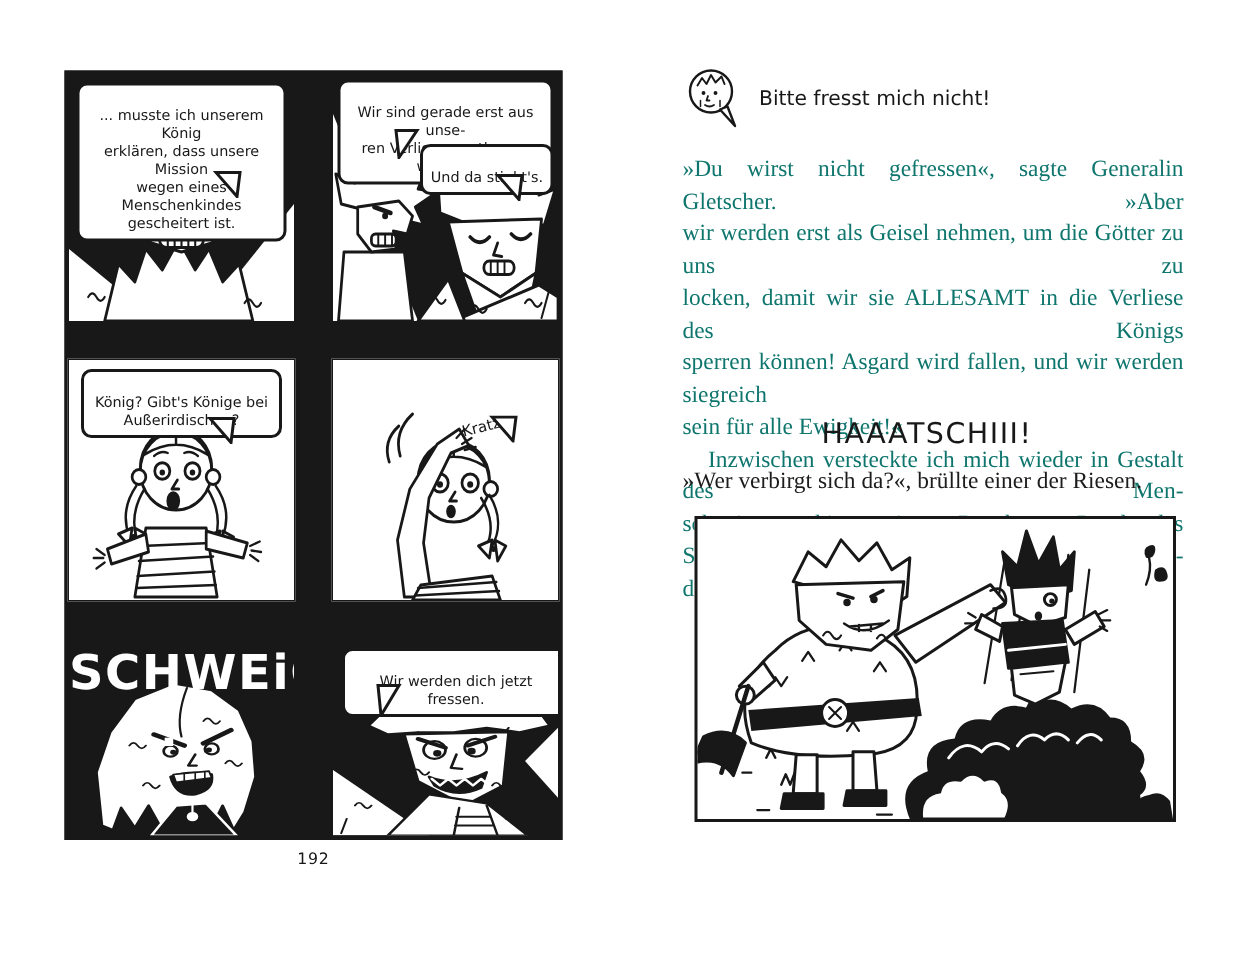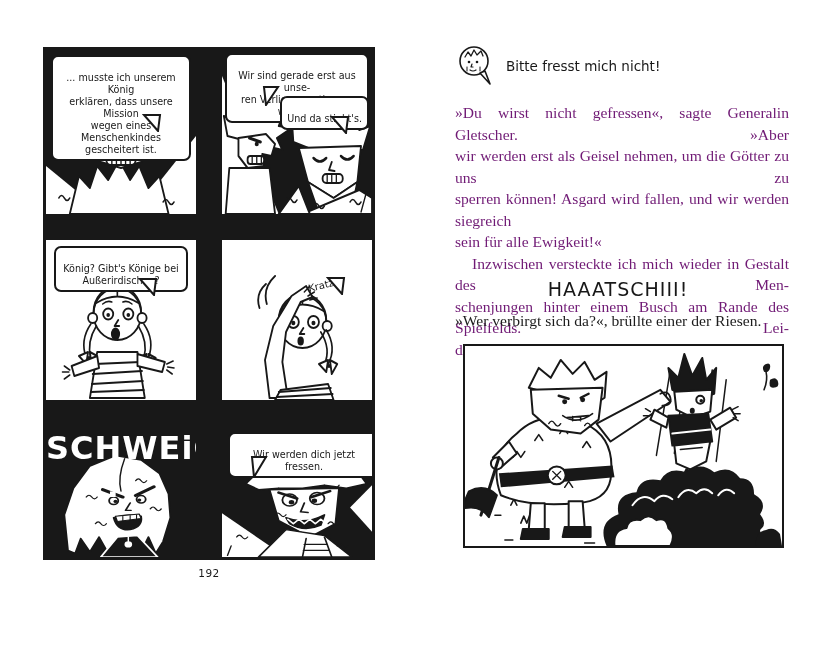--- a/index.html
+++ b/index.html
@@ -20,21 +20,21 @@
          font-size:32px;font-weight:700;letter-spacing:1px;}
   .sfx{position:absolute;z-index:3;font-size:10px;transform:rotate(-14deg);color:#181818;}
   .pagenum{position:absolute;top:567px;font-size:10.5px;letter-spacing:.5px;text-align:center;}
   .pn-left{left:43px;width:332px;}
   .pn-right{left:448px;width:340px;}
 
   
   .rp-header{position:absolute;left:456px;top:44px;display:flex;align-items:center;gap:10px;height:44px;z-index:2;}
   .rp-header .txt{font-size:13.5px;text-align:center;}
   .bodytext{position:absolute;left:455px;top:102px;width:334px;font-family:"Liberation Serif",serif;
-            font-size:15.6px;line-height:21.5px;color:#701a75;}
+            font-size:15.6px;line-height:21.5px;color:#0f766e;}
   .bline{text-align:justify;text-align-last:justify;}
   .bline.last{text-align-last:left;}
   .bline.ind{text-indent:17px;}
   .para2{margin-top:0;}
   .sneeze{position:absolute;left:448px;top:278px;width:340px;text-align:center;font-size:19px;letter-spacing:1px;}
   .afterline{position:absolute;left:455px;top:312px;width:334px;font-family:"Liberation Serif",serif;
              font-size:15.6px;color:#1c1c1c;}
   .illu{position:absolute;left:463px;top:344px;width:321px;height:204px;border:2px solid #181818;
         box-sizing:border-box;background:#fff;}
   .illu svg{width:100%;height:100%;}
@@ -253,20 +253,21 @@
         <path d="M11,23 v4 M24,23 v4" stroke-width="1"></path>
       </g>
     </svg>
     <span class="txt">Bitte fresst mich nicht!</span>
   </div>
 
   <div class="bodytext">
     <div>
         <div class="bline">»Du wirst nicht gefressen«, sagte Generalin Gletscher. »Aber</div>
         <div class="bline">wir werden erst als Geisel nehmen, um die Götter zu uns zu</div>
+        <div class="bline">locken, damit wir sie ALLESAMT in die Verliese des Königs</div>
         <div class="bline">sperren können! Asgard wird fallen, und wir werden siegreich</div>
         <div class="bline last">sein für alle Ewigkeit!«</div>
       </div>
     <div class="para2">
         <div class="bline ind">Inzwischen versteckte ich mich wieder in Gestalt des Men-</div>
         <div class="bline">schenjungen hinter einem Busch am Rande des Spielfelds. Lei-</div>
         <div class="bline last">der kitzelte mich ein Blatt an der Nase.</div>
       </div>
   </div>
 

